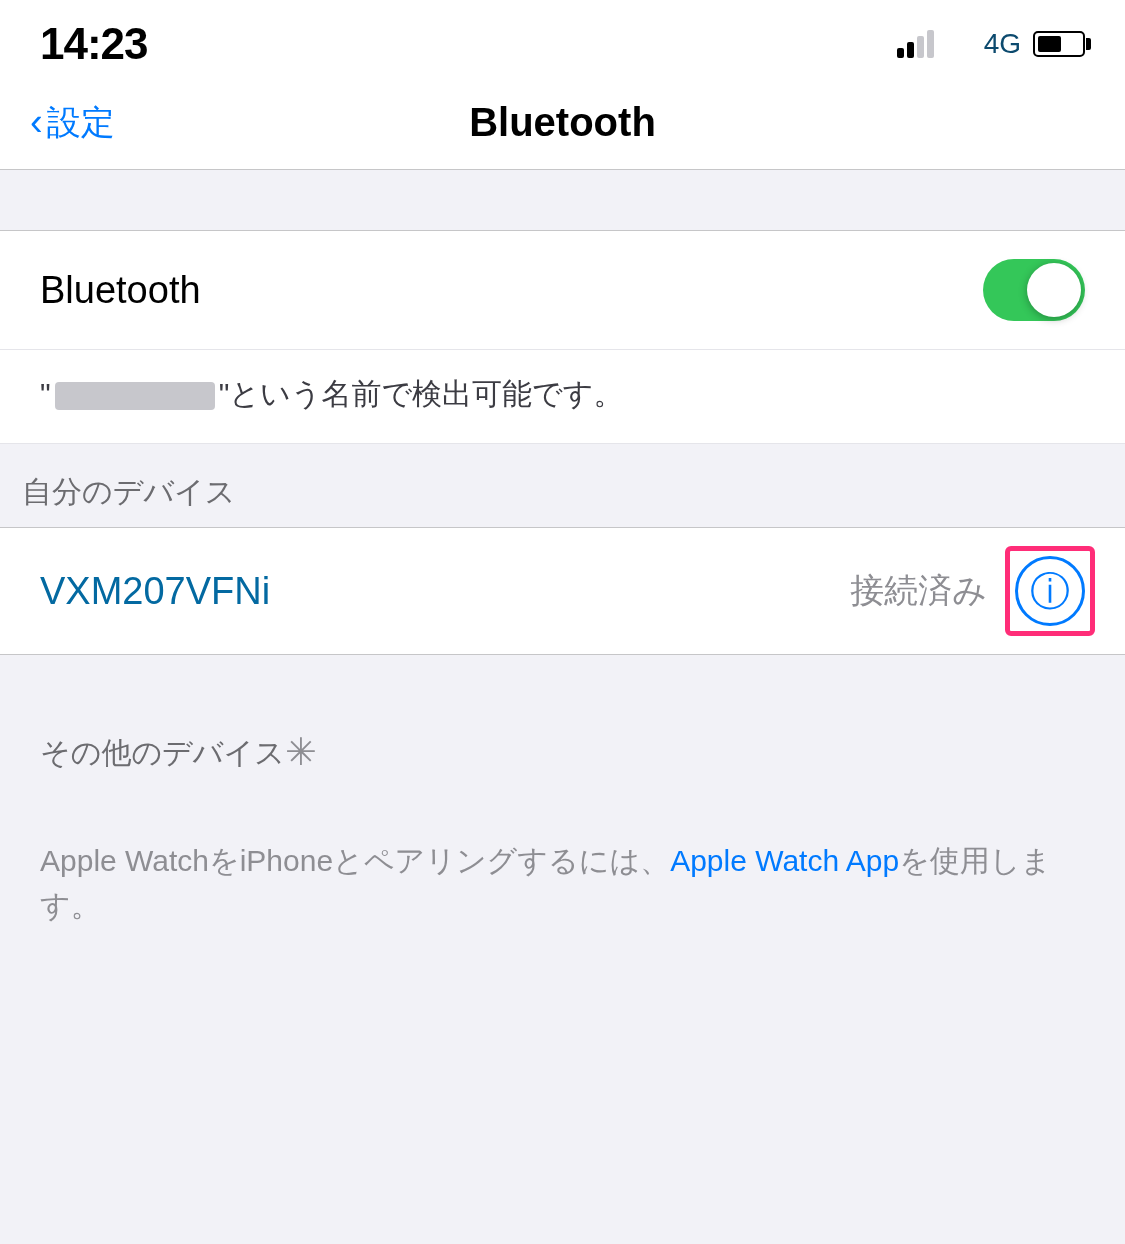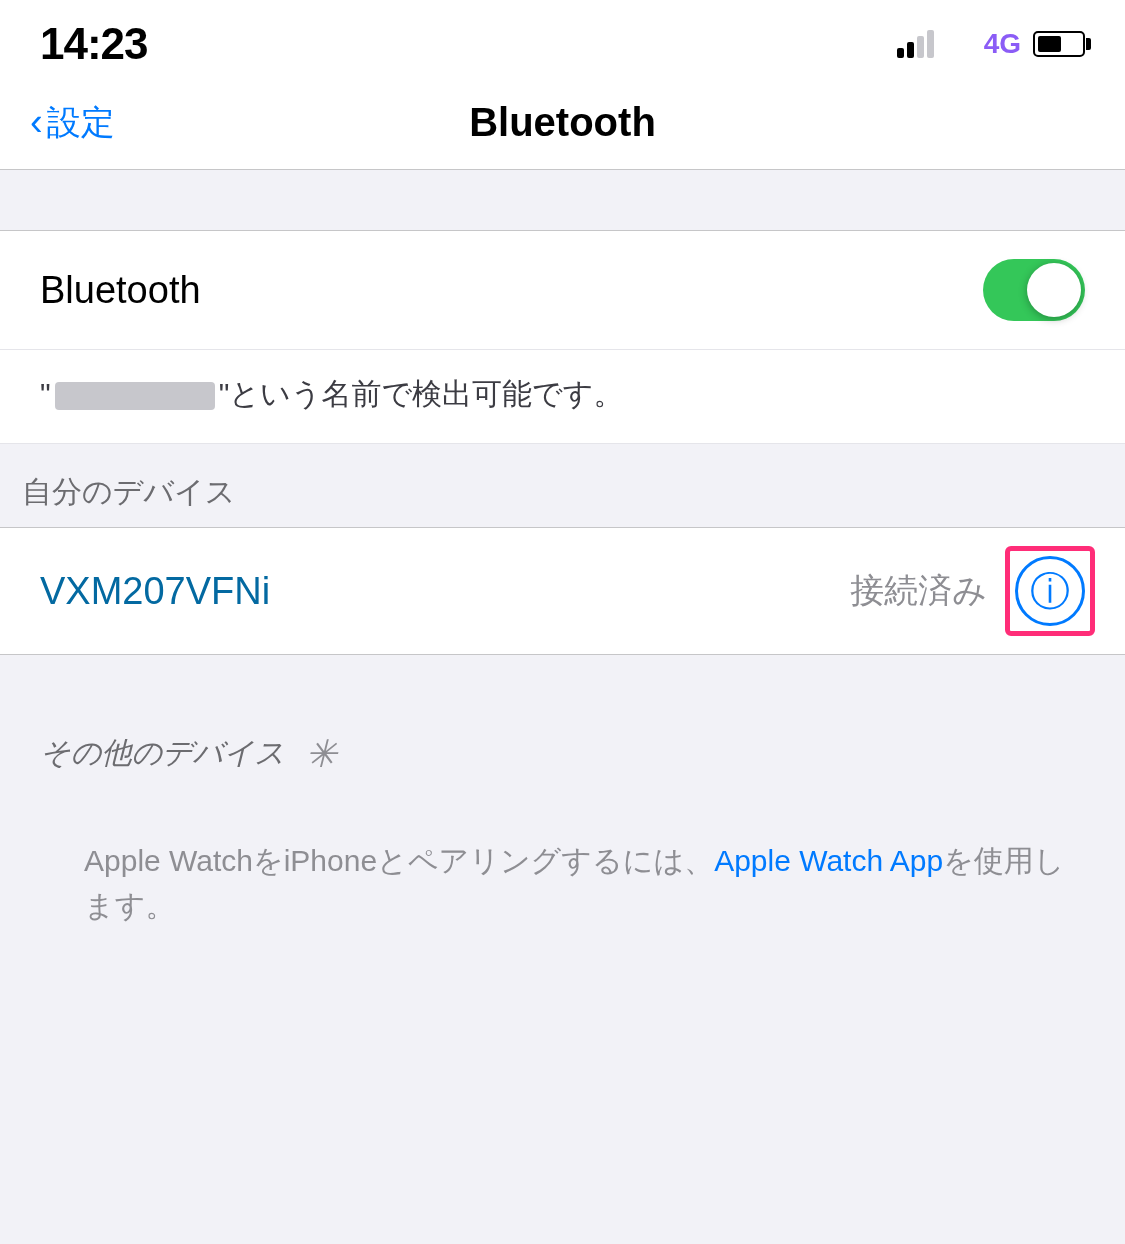--- a/index.html
+++ b/index.html
@@ -38,22 +38,22 @@
       height: 28px;
     }
     .signal-bar {
       width: 7px;
       background: #000;
       border-radius: 2px;
     }
     .signal-bar.empty { background: #c7c7cc; }
     .network-text {
       font-size: 28px;
-      font-weight: 700;
-      color: #8b5cf6;
+      font-weight: 400;
+      color: #0c4a6e;
       margin-left: 38px;
     }
     .battery-icon {
       display: flex;
       align-items: center;
       gap: 4px;
     }
     .battery-body {
       width: 52px;
       height: 26px;
@@ -244,34 +244,30 @@
       background: #fff;
     }
 
     
     .other-section {
       background: #f2f2f7;
       padding: 28px 40px 14px;
     }
     .other-section-inner {
       display: flex;
-      align-items: center;
-      gap: 20px;
-      font-style: italic;
     }
     .other-label {
       font-size: 30px;
       color: #6c6c70;
     }
 
     
     .pairing-section {
       background: #f2f2f7;
       padding: 20px 40px 40px;
-      margin-left: 44px;
     }
     .pairing-text {
       font-size: 30px;
       color: #8e8e93;
       line-height: 1.5;
     }
     .pairing-link {
       color: #007aff;
     }
 

